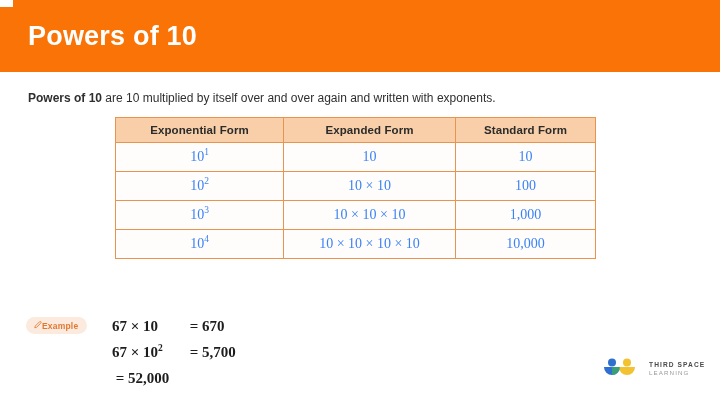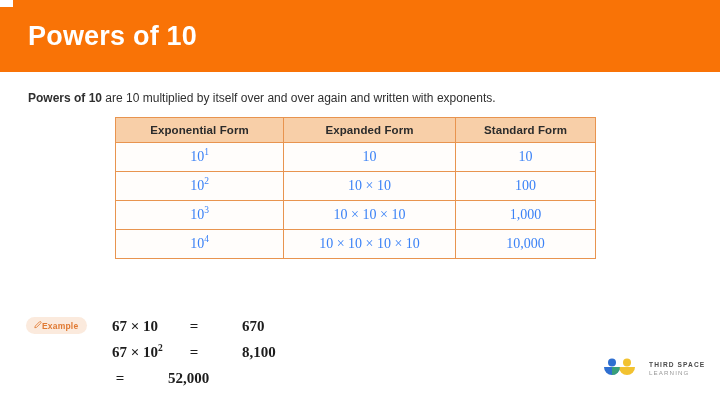--- a/index.html
+++ b/index.html
@@ -158,21 +158,21 @@
   }
   .eq-lhs {
     width: 74px;
     text-align: left;
     white-space: nowrap;
   }
   .eq-eqsign {
     width: 16px;
     text-align: center;
   }
-  .eq-rhs { white-space: nowrap; margin-left: 40px; }
+  .eq-rhs { white-space: nowrap; }
 
   
   .logo {
     position: absolute;
     left: 601px;
     top: 357px;
     display: flex;
     align-items: center;
     gap: 6px;
   }
@@ -256,21 +256,21 @@
 
 <div class="equations">
   <div class="eq-row">
     <span class="eq-lhs"><span>67 × 10</span><span class="exp-sup"></span></span>
     <span class="eq-eqsign">=</span>
     <span class="eq-rhs">670</span>
   </div>
   <div class="eq-row">
     <span class="eq-lhs"><span>67 × 10</span><span class="exp-sup">2</span></span>
     <span class="eq-eqsign">=</span>
-    <span class="eq-rhs">8,100</span>
+    <span class="eq-rhs">5,700</span>
   </div>
   <div class="eq-row">
     <span class="eq-eqsign">=</span>
     <span class="eq-rhs">52,000</span>
   </div>
 </div>
 
 <div class="logo">
   <svg class="logo-mark" viewBox="0 0 42 24">
     <circle cx="11" cy="5.5" r="4" fill="#2f6fd0"></circle>

